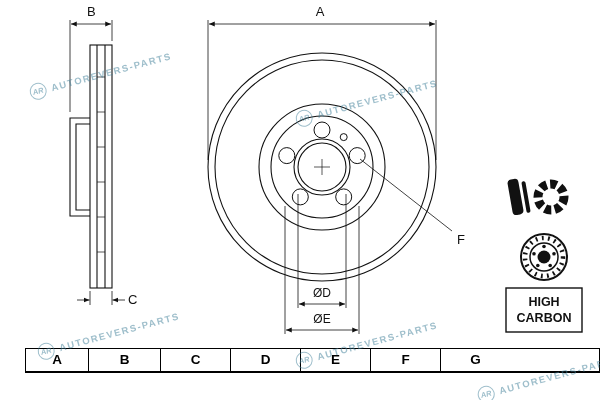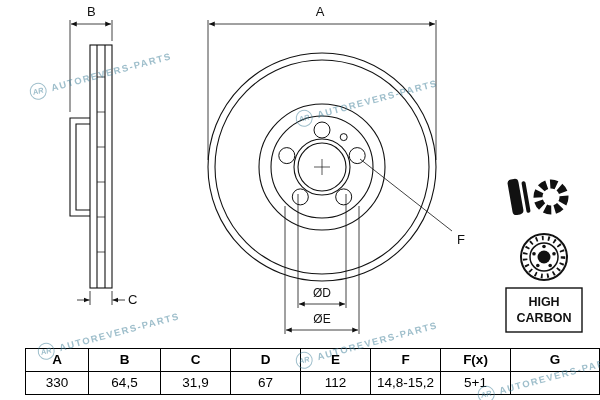--- a/index.html
+++ b/index.html
@@ -134,32 +134,21 @@
   </svg>
 
   <div class="dim-table">
     <div class="row header">
       <div class="cell">A</div>
       <div class="cell">B</div>
       <div class="cell">C</div>
       <div class="cell">D</div>
       <div class="cell">E</div>
       <div class="cell">F</div>
-      <div class="cell">F(x)</div>
       <div class="cell">G</div>
-    </div>
-    <div class="row">
-      <div class="cell">330</div>
-      <div class="cell">64,5</div>
-      <div class="cell">31,9</div>
-      <div class="cell">67</div>
-      <div class="cell">112</div>
-      <div class="cell">14,8-15,2</div>
-      <div class="cell">5+1</div>
-      <div class="cell"></div>
     </div>
   </div>
 
   <div class="wm-layer">
     <div class="wm" style="left:30px;top:85px;">
       <span class="wm-logo">AR</span>
       <span>AUTOREVERS-PARTS</span>
     </div>
     <div class="wm" style="left:296px;top:112px;">
       <span class="wm-logo">AR</span>

